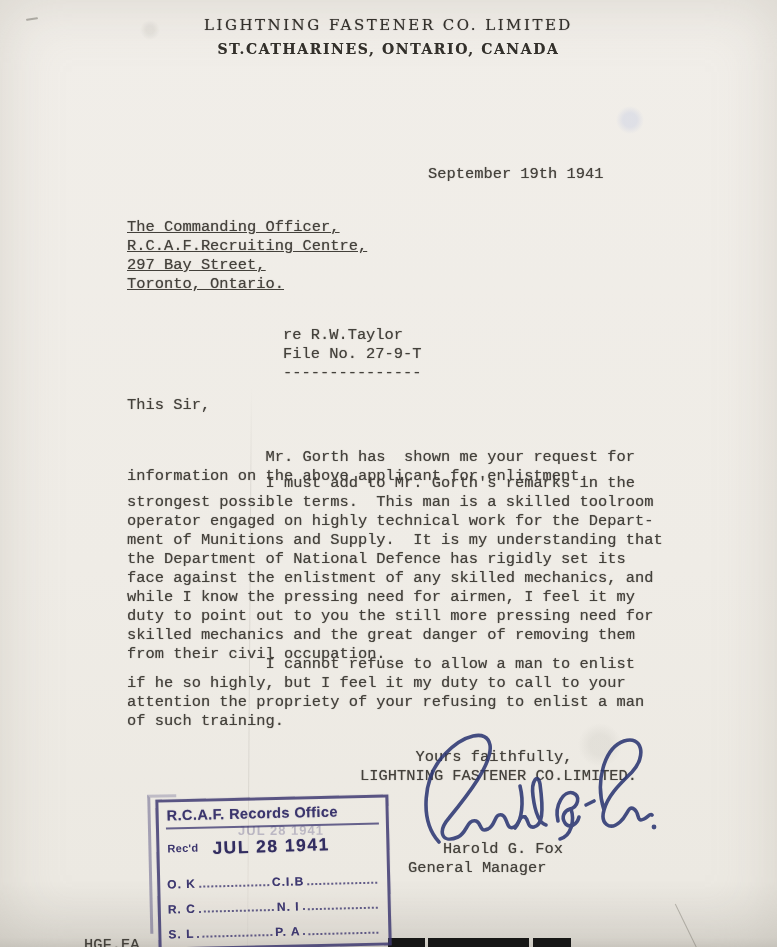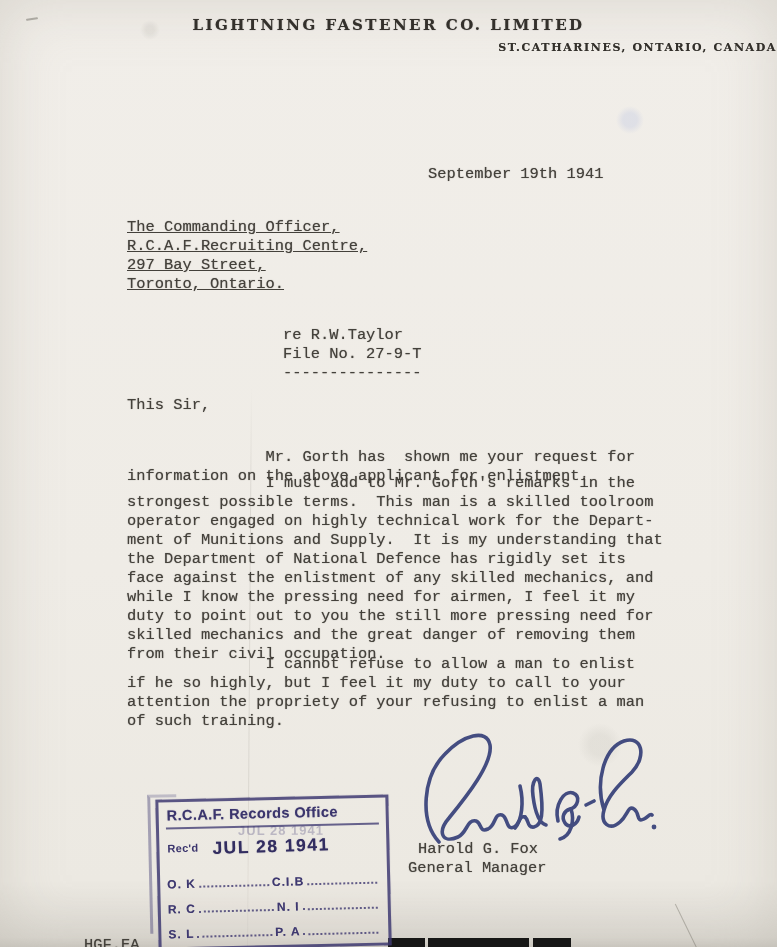--- a/index.html
+++ b/index.html
@@ -27,28 +27,27 @@
     color:#44413b;
     text-shadow:0 0 1px rgba(58,55,50,.6);
   }
   .letterhead{
     position:absolute;top:16px;left:0;width:100%;
     text-align:center;
     font-family:"DejaVu Serif","Liberation Serif",serif;
     color:#33302b;
   }
   .lh-company{
-    font-size:15px;font-weight:bold;letter-spacing:2.5px;
+    font-size:15px;font-weight:normal;letter-spacing:2.5px;
     text-shadow:0 0 1px rgba(40,38,34,.5);
   }
   .lh-city{
     margin-top:7px;
-    font-size:11px;font-weight:bold;letter-spacing:1.6px;
+    font-size:14px;font-weight:bold;letter-spacing:1.6px;
     text-shadow:0 0 .5px rgba(40,38,34,.5);
-    text-align:right;
   }
   
   .crease-v{
     position:absolute;left:249px;top:385px;width:1px;height:562px;
     background:linear-gradient(180deg,rgba(90,85,75,0),rgba(90,85,75,.14) 20%,rgba(90,85,75,.12) 80%,rgba(90,85,75,.05));
     transform:rotate(.4deg);
   }
   .crease-d{
     position:absolute;left:702px;top:898px;width:1px;height:62px;
     background:rgba(90,85,75,.35);
@@ -152,22 +151,24 @@
 while I know the pressing need for airmen, I feel it my
 duty to point out to you the still more pressing need for
 skilled mechanics and the great danger of removing them
 from their civil occupation.</div>
 
   <div class="tw" style="left:127px;top:655px;">               I cannot refuse to allow a man to enlist
 if he so highly, but I feel it my duty to call to your
 attention the propriety of your refusing to enlist a man
 of such training.</div>
 
-
-  <div class="tw" style="left:418px;top:840px;text-align:center;">Harold G. Fox</div>
+  <div class="tw" style="left:360px;top:748px;">      Yours faithfully,
+LIGHTNING FASTENER CO.LIMITED.</div>
+
+  <div class="tw" style="left:443px;top:840px;text-align:center;">Harold G. Fox</div>
   <div class="tw" style="left:408px;top:859px;">General Manager</div>
 
   <div class="tw" style="left:84px;top:901px;z-index:4;margin-top:35px;">HGF.EA</div>
 
   <div class="signature">
     <svg width="255" height="140" viewBox="0 0 255 140">
       <g fill="none" stroke="#2c3773" stroke-width="3.6" stroke-linecap="round" stroke-linejoin="round" opacity="0.88">
         <path d="M 36 122 C 16 100 20 56 42 34 C 60 15 84 8 87 25 C 90 43 64 76 46 98 C 34 112 39 124 55 117 C 64 113 64 99 73 101 C 79 103 76 113 85 109 C 93 105 91 93 99 95 C 105 97 103 111 111 107 C 117 104 116 95 122 97" stroke="#2c3773"></path>
         <path d="M 117 66 C 121 82 119 100 112 108" stroke="#2c3773"></path>
         <path d="M 122 97 C 126 100 124 108 131 107 C 139 105 141 94 137 64 C 135 53 128 60 130 76 C 132 92 136 103 143 105" stroke="#2c3773"></path>

